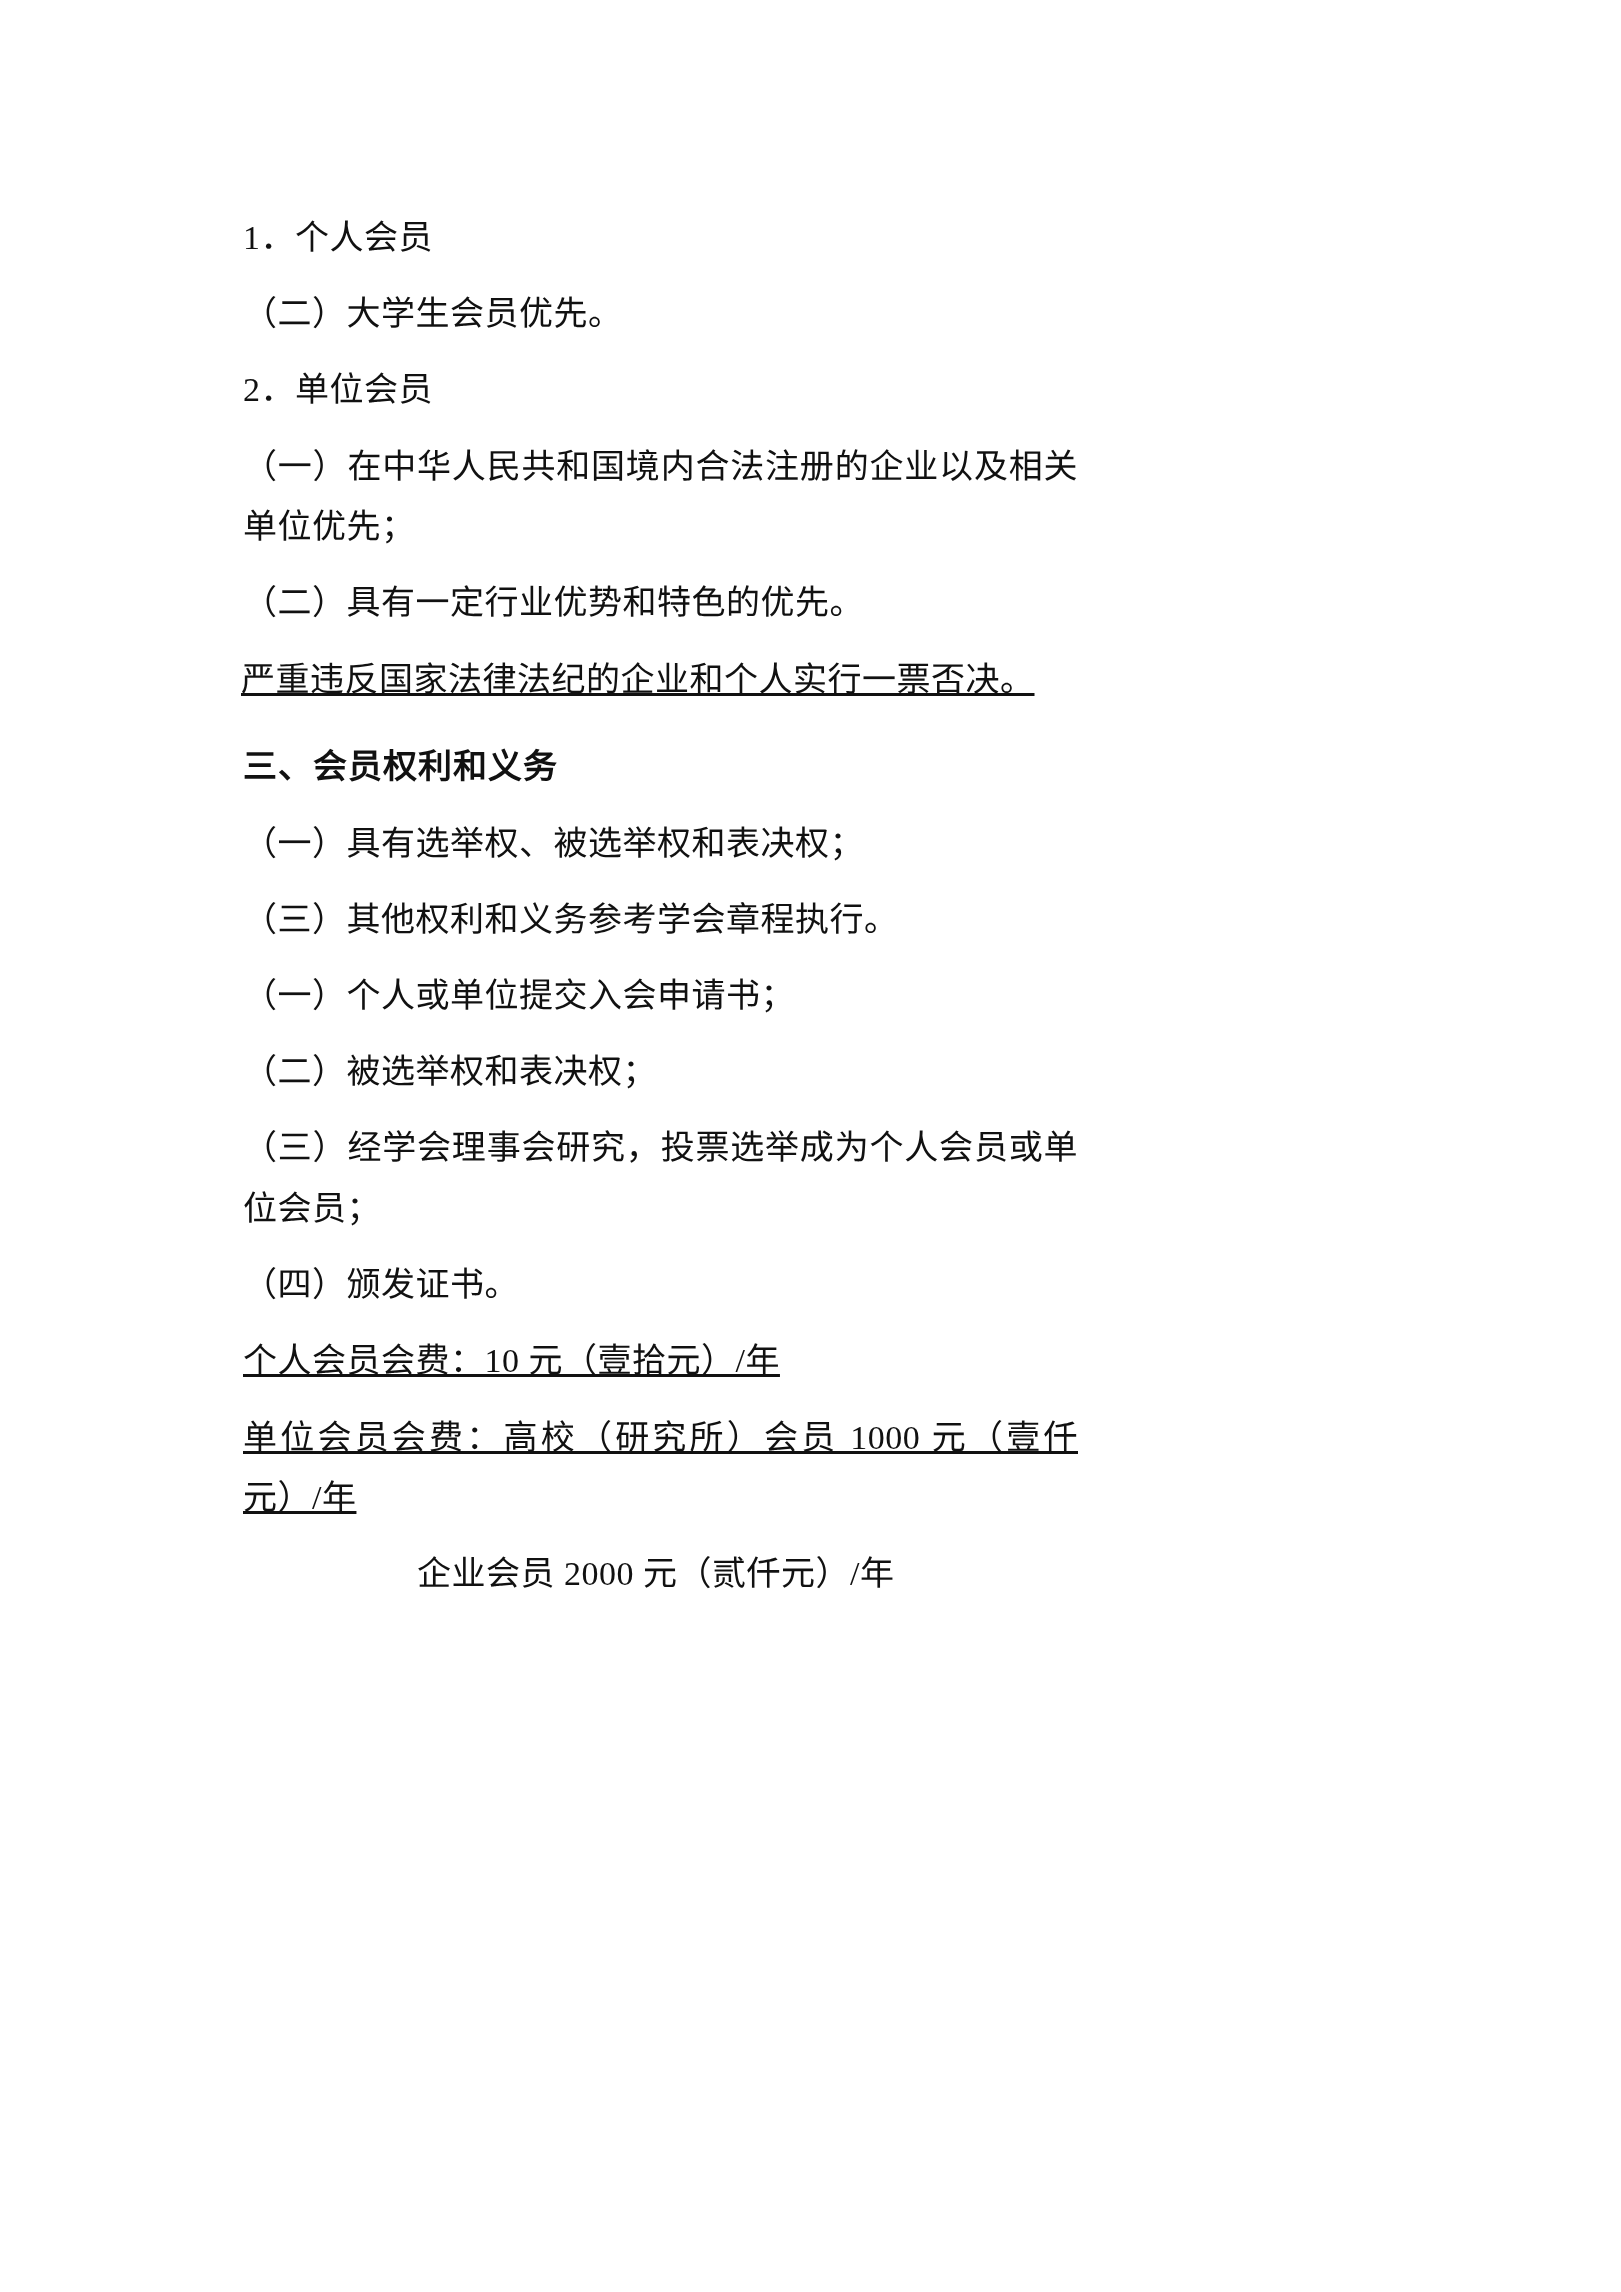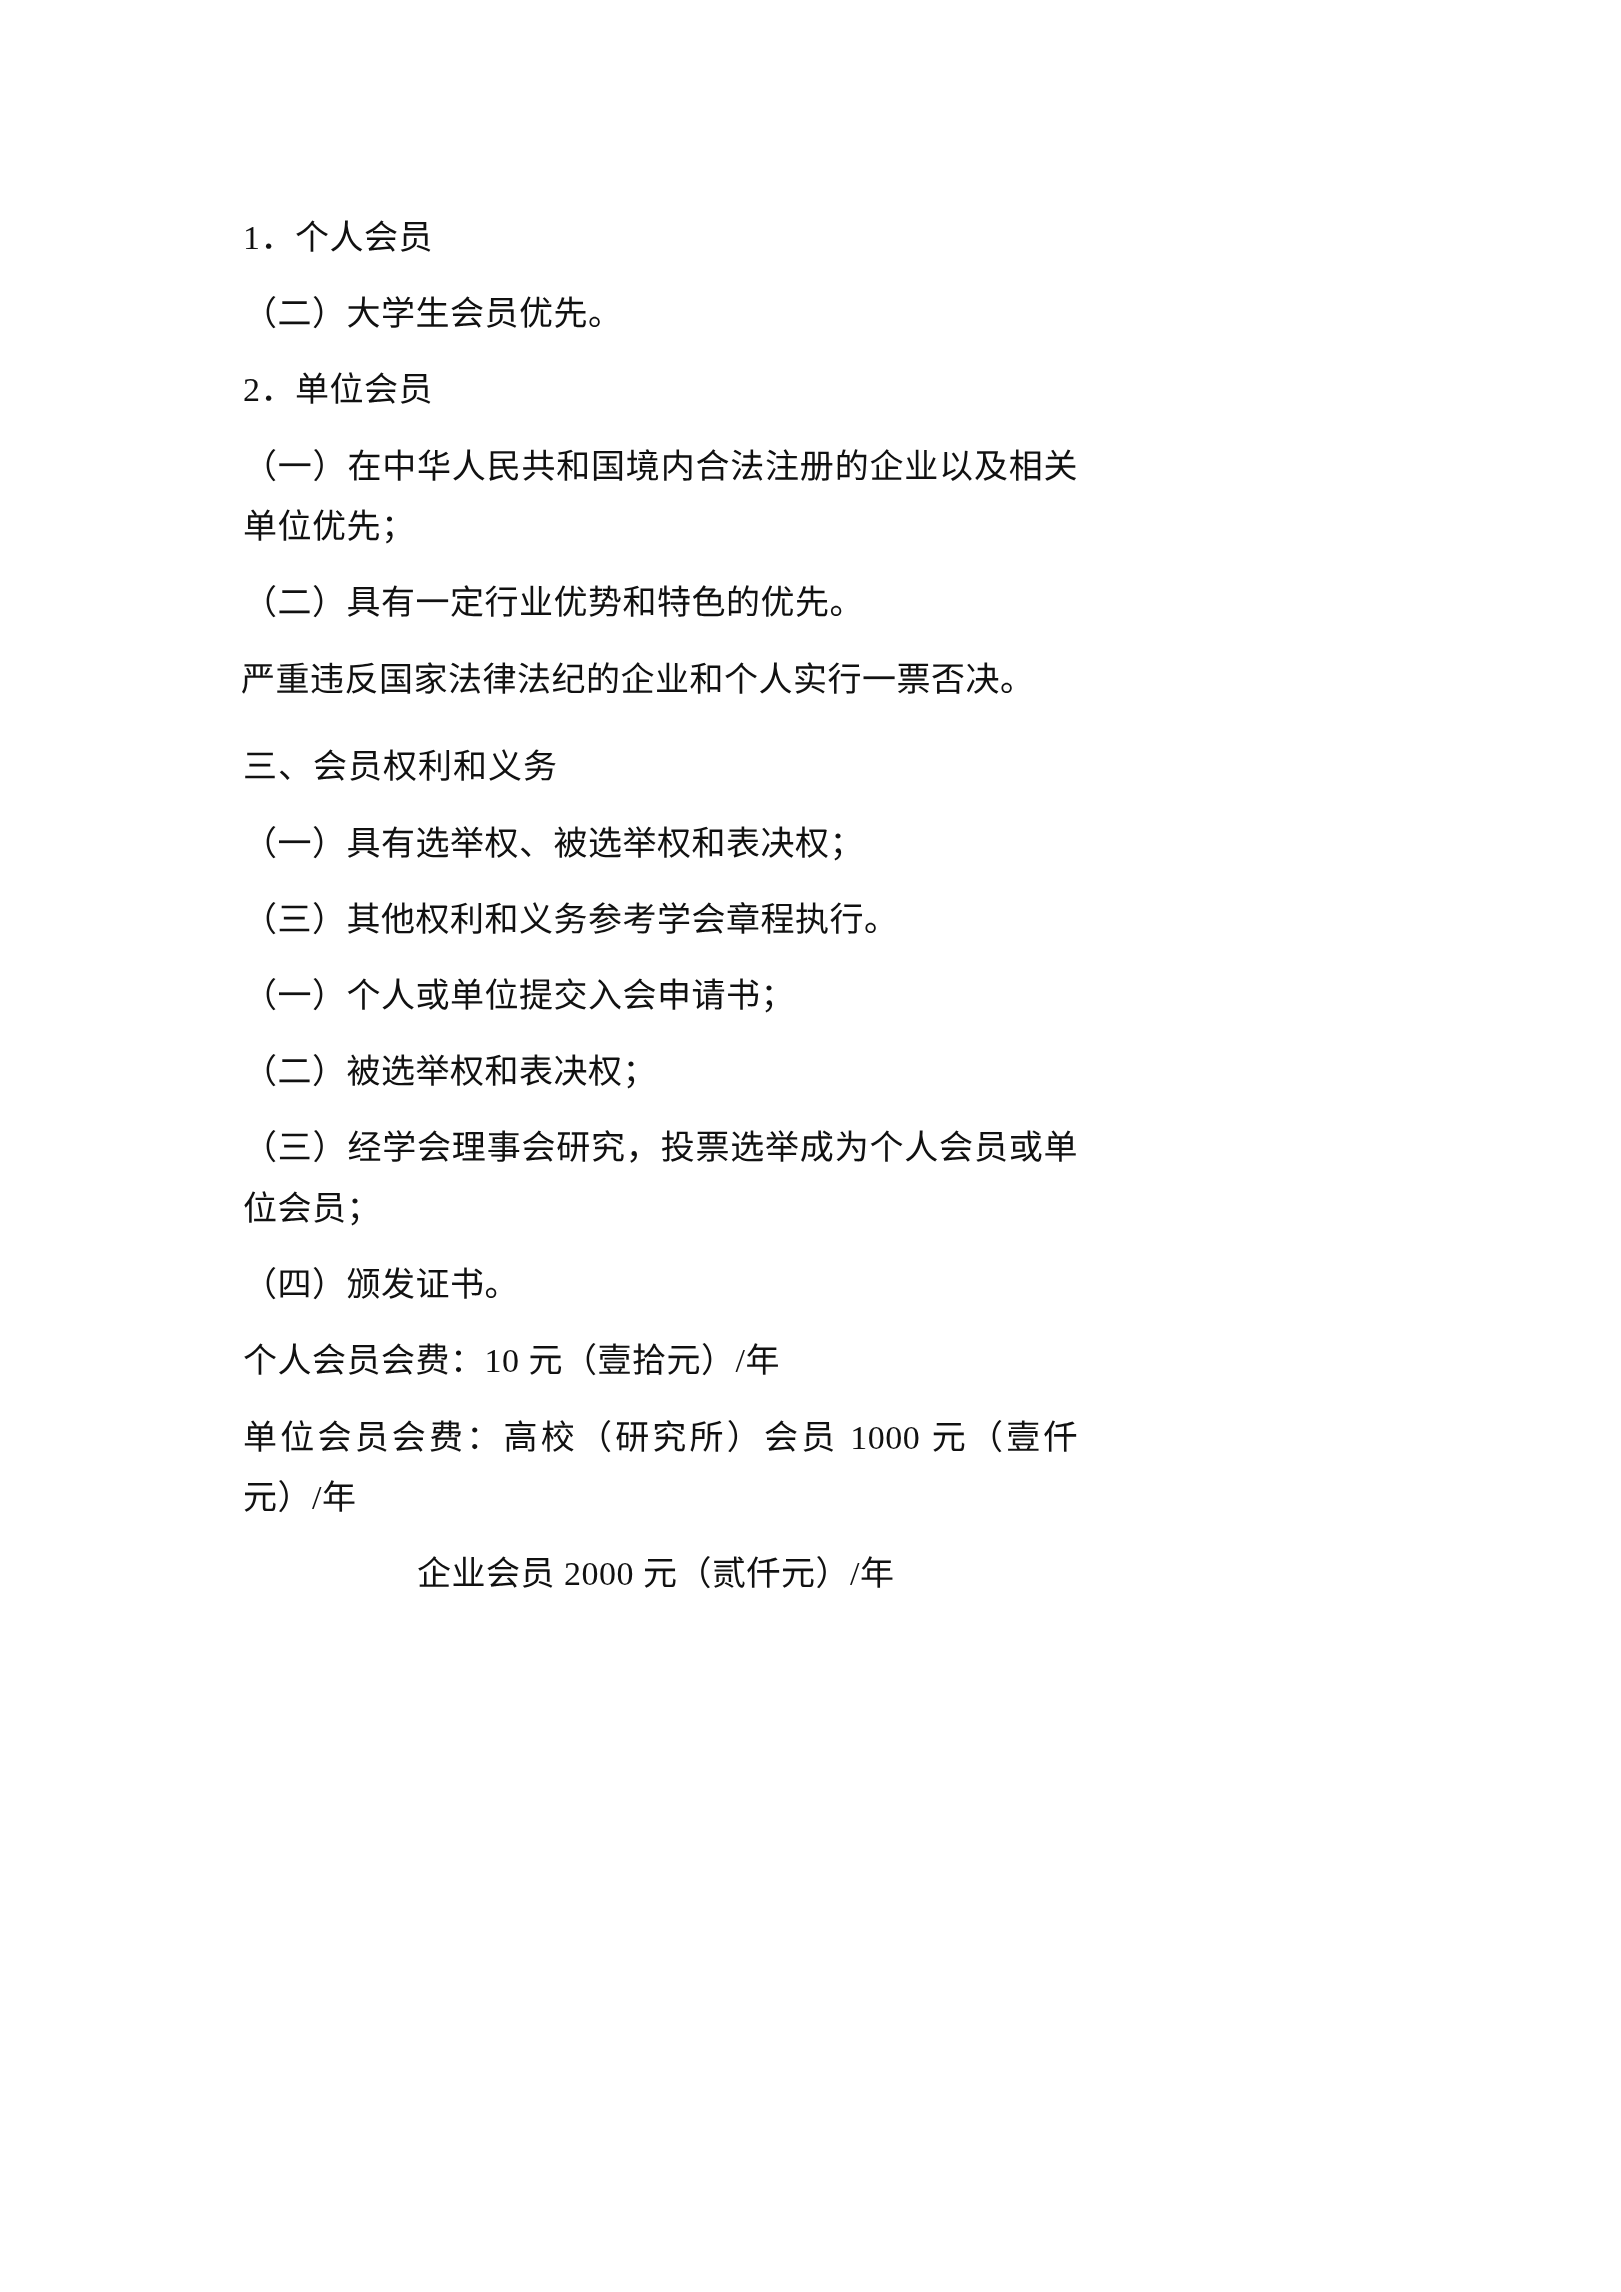--- a/index.html
+++ b/index.html
@@ -31,31 +31,32 @@
   }
   p {
     margin: 0 0 15.7px 0;
     text-align: justify;
     text-justify: inter-ideograph;
   }
   .para {
     text-indent: 0;
   }
   .heading {
-    font-weight: normal;
+    font-weight: bold;
     font-family: "Liberation Sans", "DejaVu Sans", sans-serif;
     font-size: 34px;
     margin: 25.5px 0 17.6px 0;
     letter-spacing: 1px;
   }
   .numbered {
     margin: 0 0 15.7px 0;
   }
   .flush {
     margin-left: -2px;
+    text-decoration: underline;
   }
   .fee-line {
     margin: 0 0 15.7px 0;
   }
   .fee-line.indented {
     padding-left: 174px;
   }
 </style>
 </head>
 <body>

